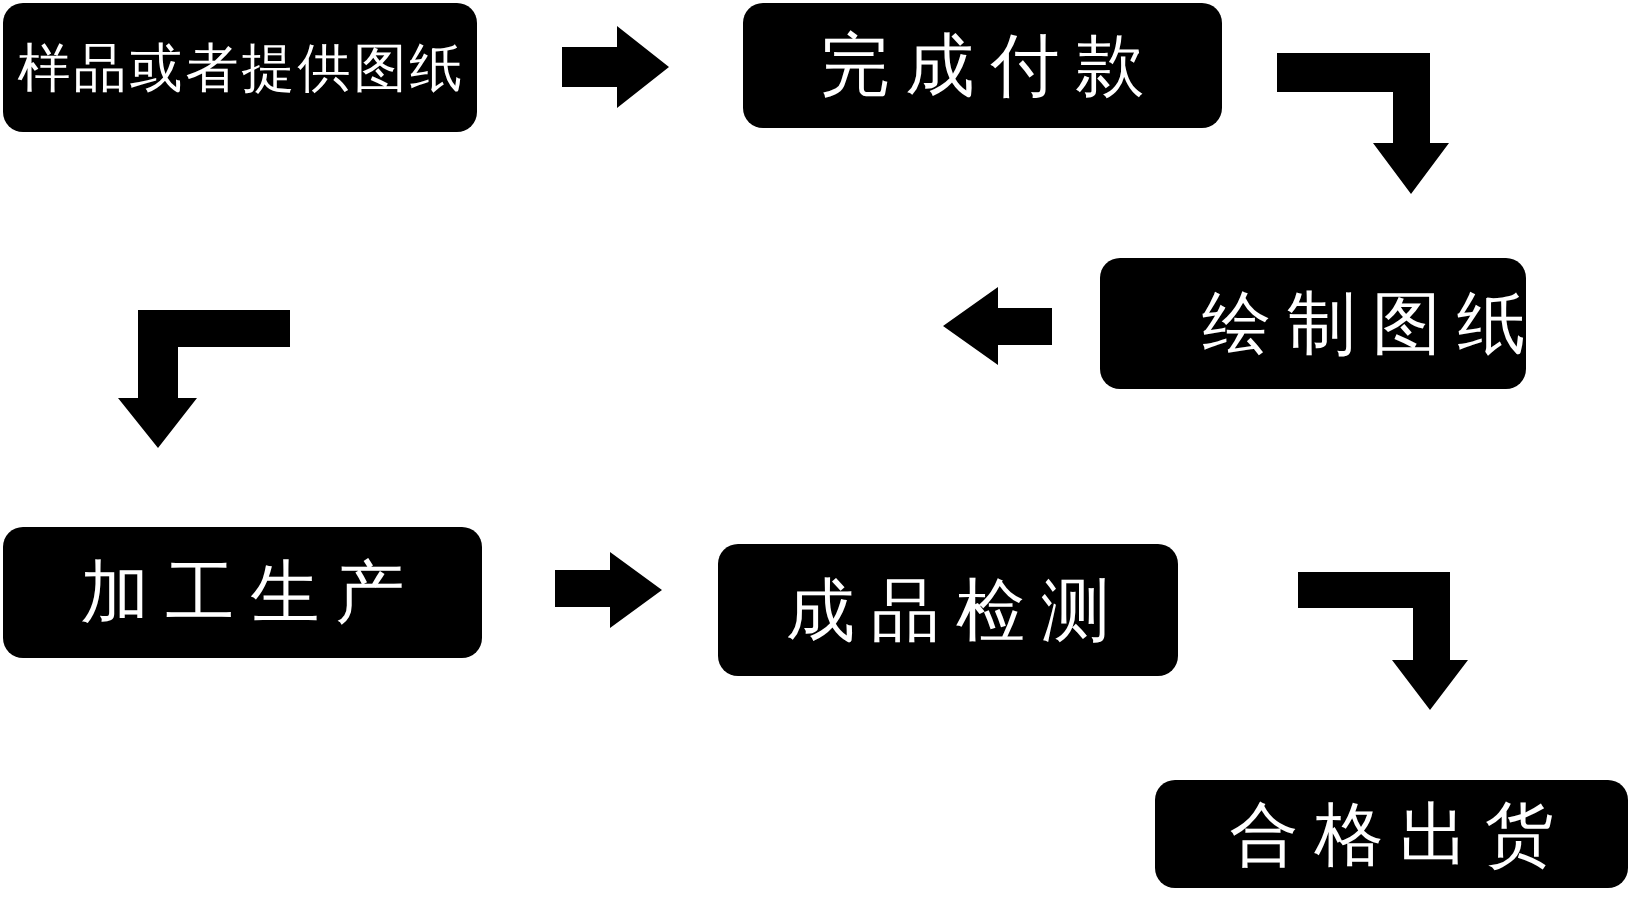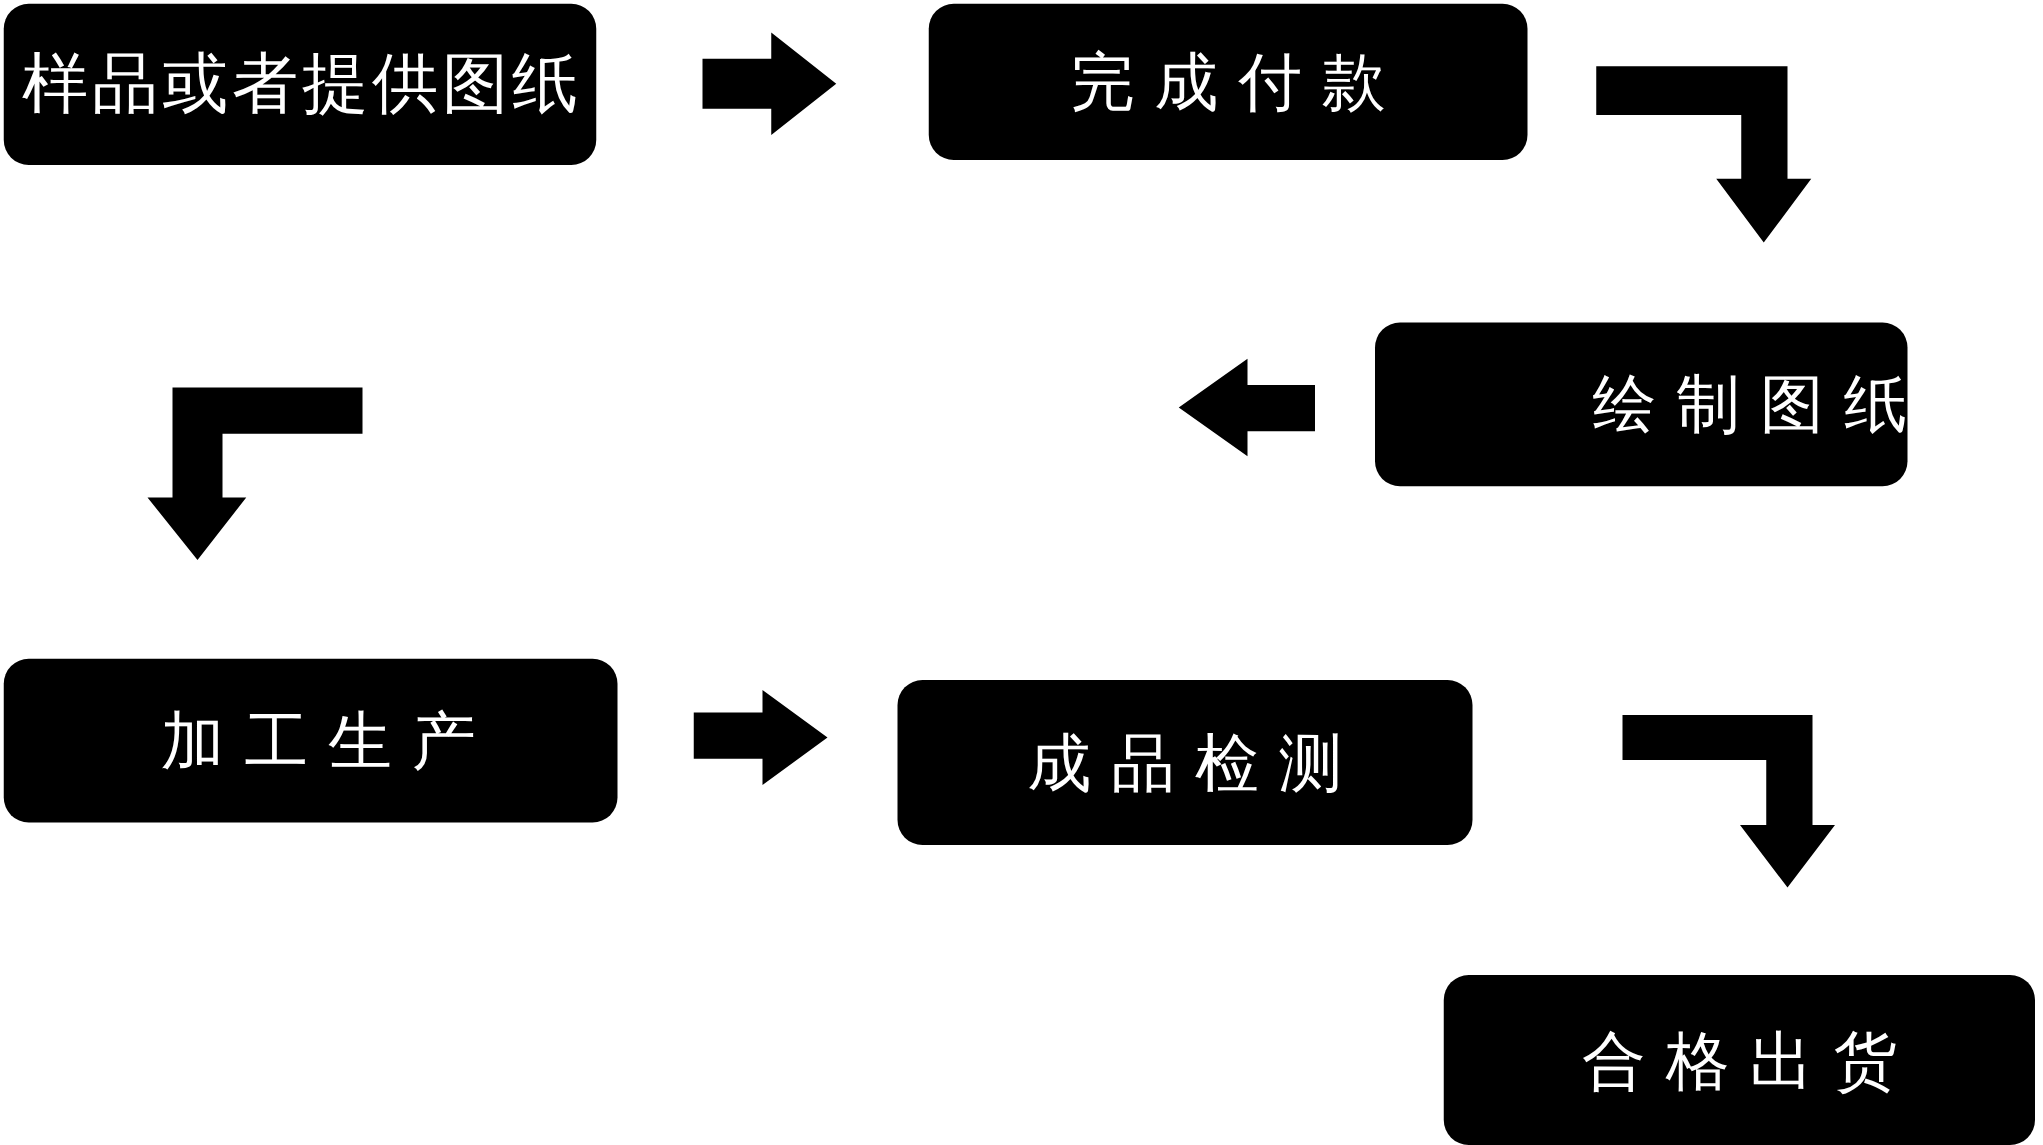--- a/index.html
+++ b/index.html
@@ -30,38 +30,38 @@
     position: absolute;
     background: #000000;
     border-radius: 20px;
     display: flex;
     align-items: center;
     justify-content: center;
     color: #ffffff;
   }
   .node-label {
     white-space: nowrap;
-    font-size: 51px;
+    font-size: 69px;
     letter-spacing: 16px;
     margin-right: -16px;
     line-height: 1;
   }
   
   .n1 .node-label {
     font-size: 53px;
     letter-spacing: 3px;
     margin-right: -3px;
   }
   .n1 { left: 3px;    top: 3px;   width: 474px; height: 129px; }
   .n2 { left: 743px;  top: 3px;   width: 479px; height: 125px; }
   .n3 { left: 1100px; top: 258px; width: 426px; height: 131px; justify-content: flex-end; }
   .n4 { left: 408px;  top: 259px; width: 479px; height: 132px; }
-  .n5 { left: 3px;    top: 527px; width: 479px; height: 131px; padding-left: 12px; }
+  .n5 { left: 3px;    top: 527px; width: 479px; height: 131px; }
   .n6 { left: 718px;  top: 544px; width: 460px; height: 132px; }
-  .n7 { left: 1155px; top: 780px; width: 473px; height: 136px; text-align: right; }
+  .n7 { left: 1155px; top: 780px; width: 473px; height: 108px; text-align: right; }
 </style>
 </head>
 <body>
 
 <div class="canvas">
 
   <svg class="arrows" viewBox="0 0 1634 916" xmlns="http://www.w3.org/2000/svg">
     <polygon points="562,47 617,47 617,26 669,67 617,108 617,87 562,87"></polygon>
     <polygon points="1277,53 1430,53 1430,143 1449,143 1411,194 1373,143 1393,143 1393,92 1277,92"></polygon>
     <polygon points="943,326 998,287 998,308 1052,308 1052,345 998,345 998,365"></polygon>

